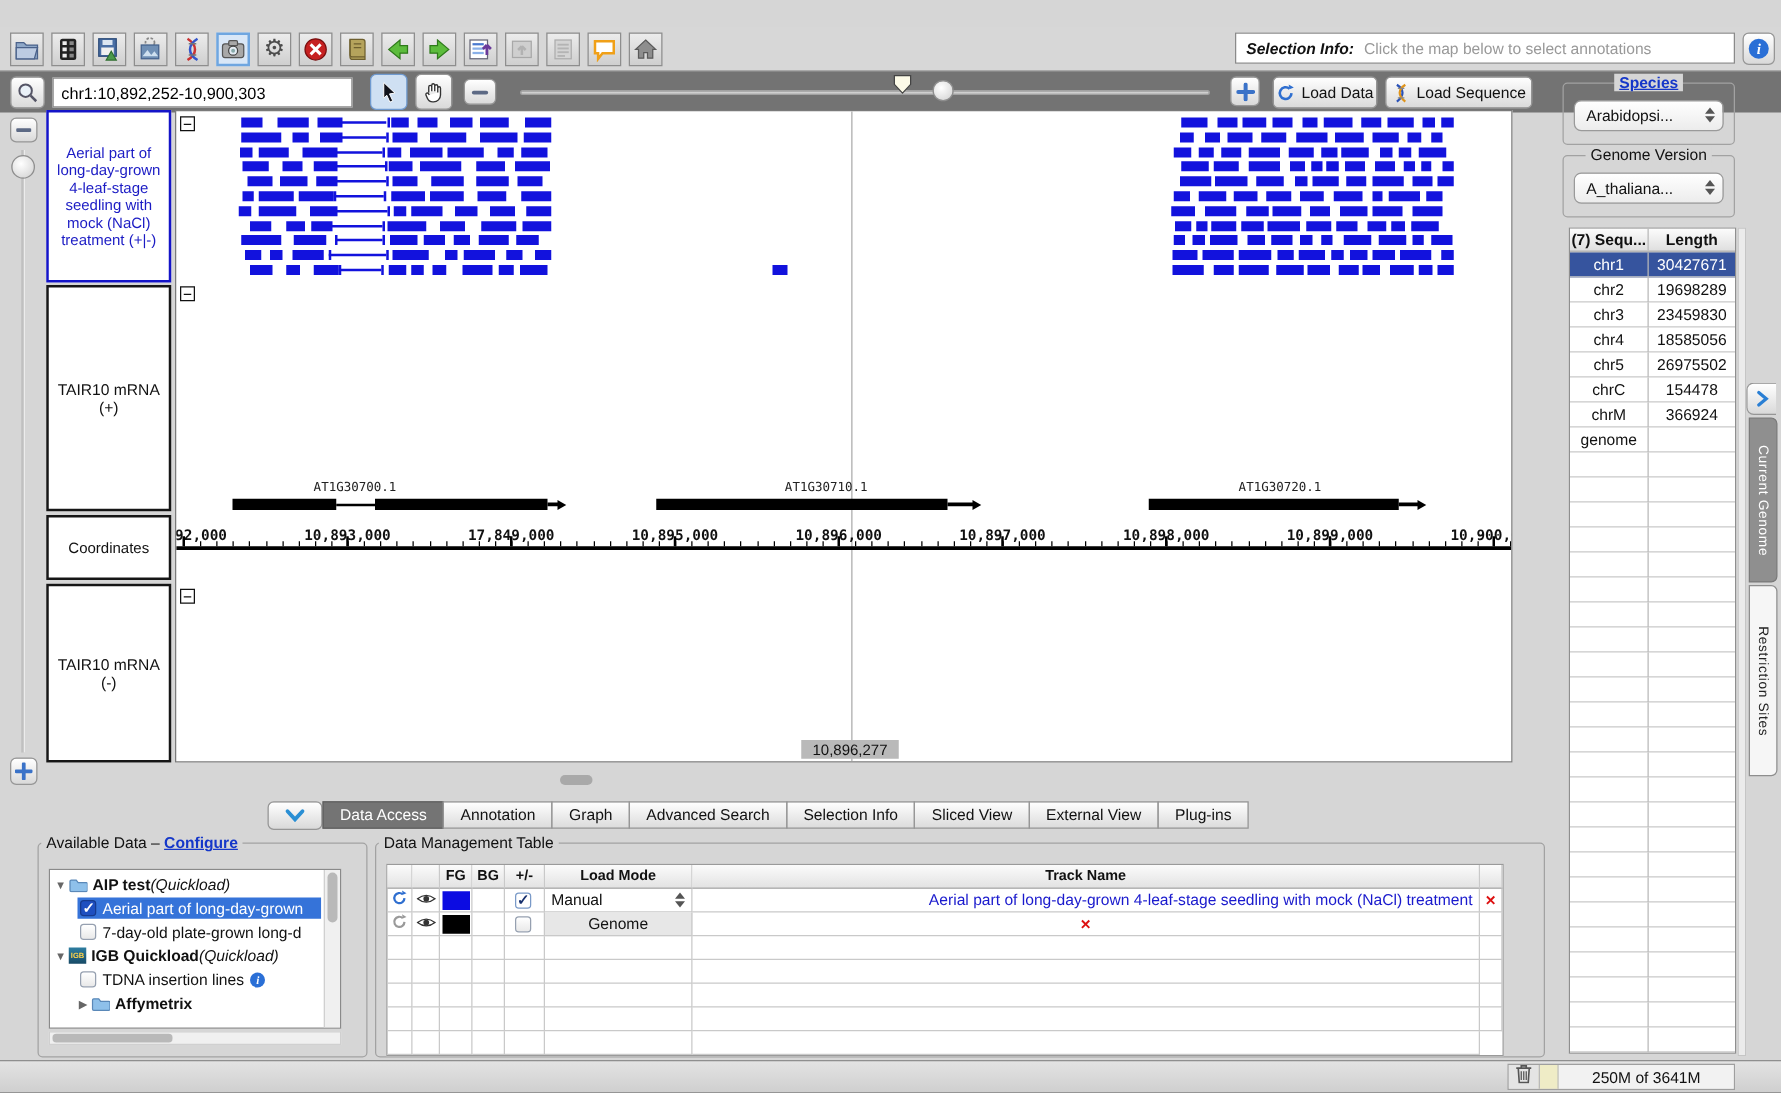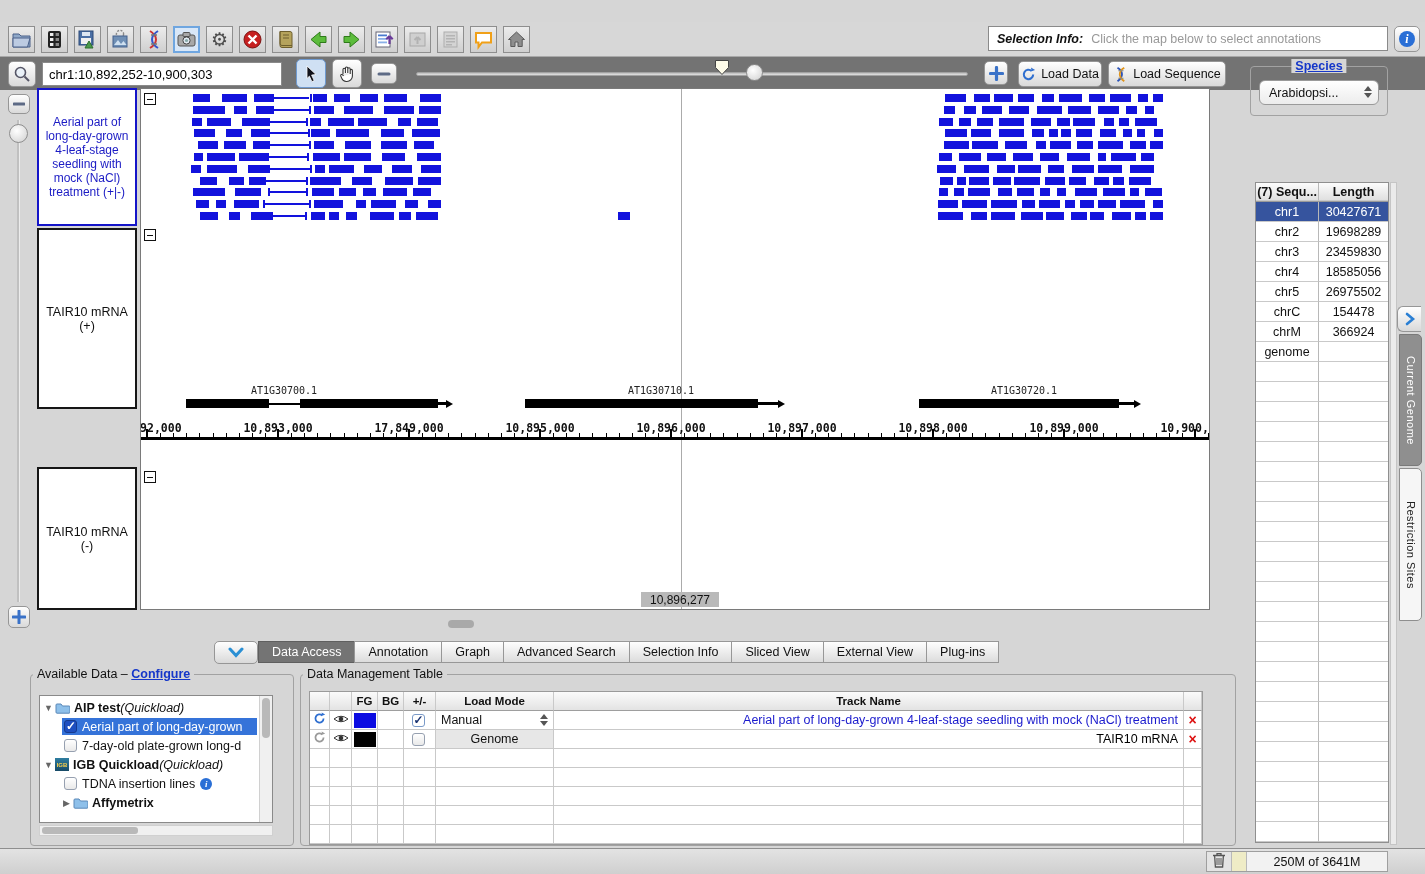--- a/index.html
+++ b/index.html
@@ -405,20 +405,21 @@
   <div class="btn vplus">
     <span>
         <svg width="14" height="14">
           <path d="M7 1 v12 M1 7 h12" stroke="#3a72c8" stroke-width="3" stroke-linecap="round"></path>
         </svg>
       </span>
   </div>
 
   <div class="tl tl1">Aerial part of long-day-grown 4-leaf-stage seedling with mock (NaCl) treatment (+|-)</div>
   <div class="tl tl2">TAIR10 mRNA (+)</div>
+  <div class="tl tl3">Coordinates</div>
   <div class="tl tl4">TAIR10 mRNA (-)</div>
 
   <div class="map">
     <div class="hairline" id="hairline" style="left: 540px;"></div>
     <div id="readsLayer">
         <div class="rd" style="left: 51.9644px; top: 5px; width: 16.8741px; height: 8px;"></div>
         <div class="rd" style="left: 80.7505px; top: 5px; width: 25.5284px; height: 8px;"></div>
         <div class="rd" style="left: 112.887px; top: 5px; width: 18.312px; height: 8px;"></div>
         <div class="rline" style="left: 131.199px; width: 37.3117px; top: 8px;"></div>
         <div class="rcap" style="left: 131.199px; top: 5px;"></div>
@@ -779,20 +780,30 @@
   <div class="gbox" style="left:1250px; top:66px; width:138px; height:50px;">
     <span class="legend center bluelink">Species</span>
     <div class="combo">
       <span>Arabidopsi...</span>
       <span class="steppers">
           <span class="st-up"></span>
           <span class="st-dn"></span>
         </span>
     </div>
   </div>
+  <div class="gbox" style="left:1250px; top:124px; width:138px; height:50px;">
+    <span class="legend center">Genome Version</span>
+    <div class="combo">
+      <span>A_thaliana...</span>
+      <span class="steppers">
+          <span class="st-up"></span>
+          <span class="st-dn"></span>
+        </span>
+    </div>
+  </div>
   <div class="seqtable" id="seqTable">
       <div class="sq-row hd">
         <div class="sq-c1">(7) Sequ...</div>
         <div class="sq-c2" style="font-weight: bold;">Length</div>
       </div>
       <div class="sq-row selrow">
         <div class="sq-c1">chr1</div>
         <div class="sq-c2">30427671</div>
       </div>
       <div class="sq-row">
@@ -1065,21 +1076,20 @@
         <div class="dc">
           <div class="swatch" style="background: rgb(0, 0, 0);"></div>
         </div>
         <div class="dc"></div>
         <div class="dc">
           <span class="cb"></span>
         </div>
         <div class="dc graybg">
           <span>Genome</span>
         </div>
-        <div class="dc namecell" style="color: rgb(0, 0, 0);">TAIR10 mRNA</div>
         <div class="dc">
           <span class="redx">×</span>
         </div>
         <div class="dc"></div>
         <div class="dc"></div>
         <div class="dc"></div>
         <div class="dc"></div>
         <div class="dc"></div>
         <div class="dc"></div>
         <div class="dc"></div>

